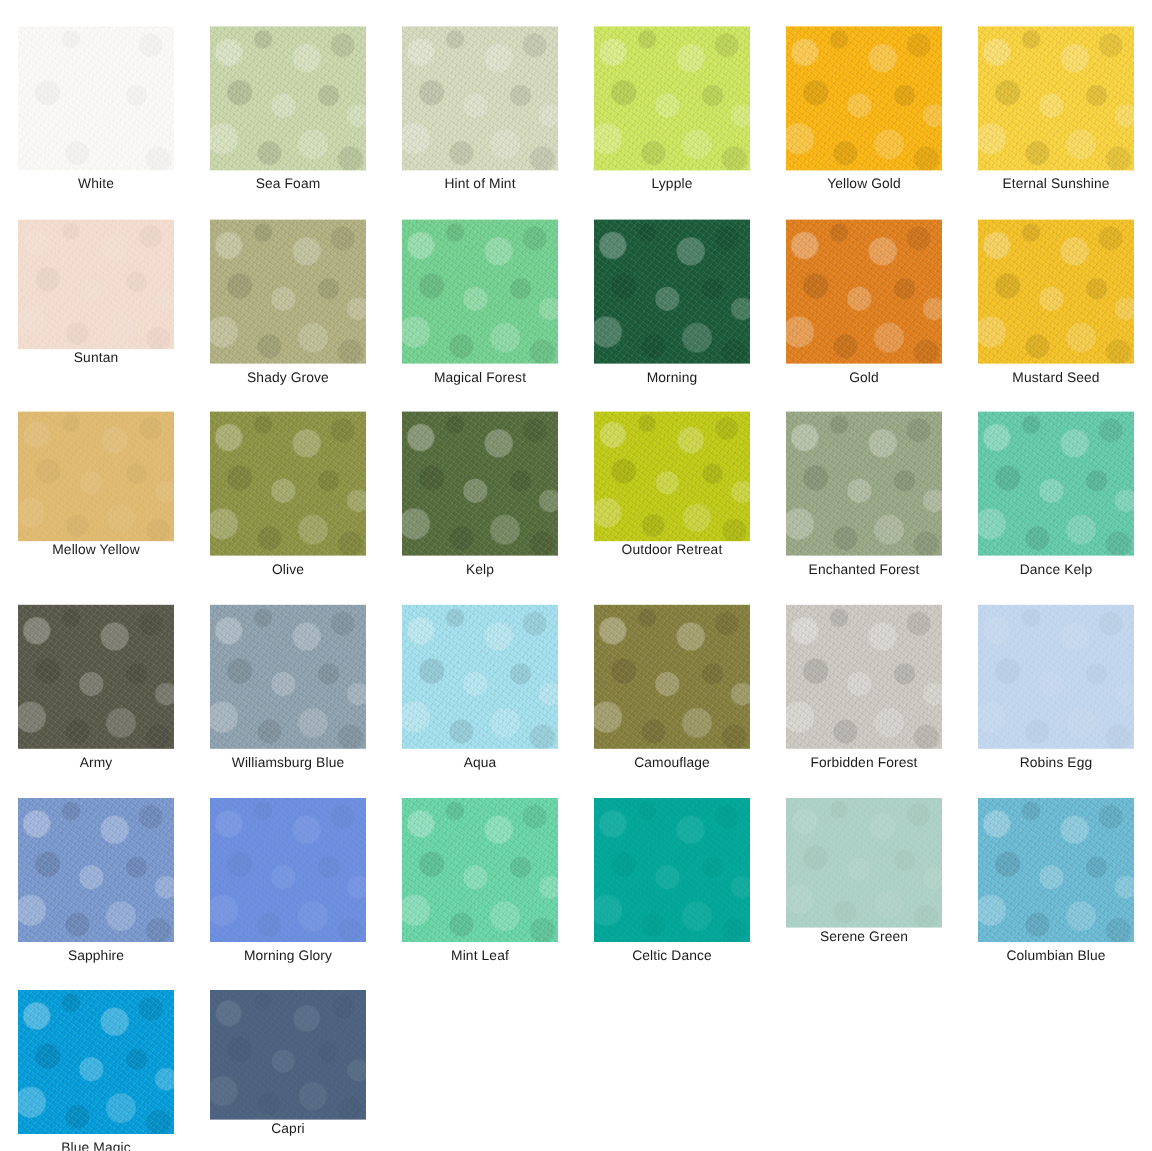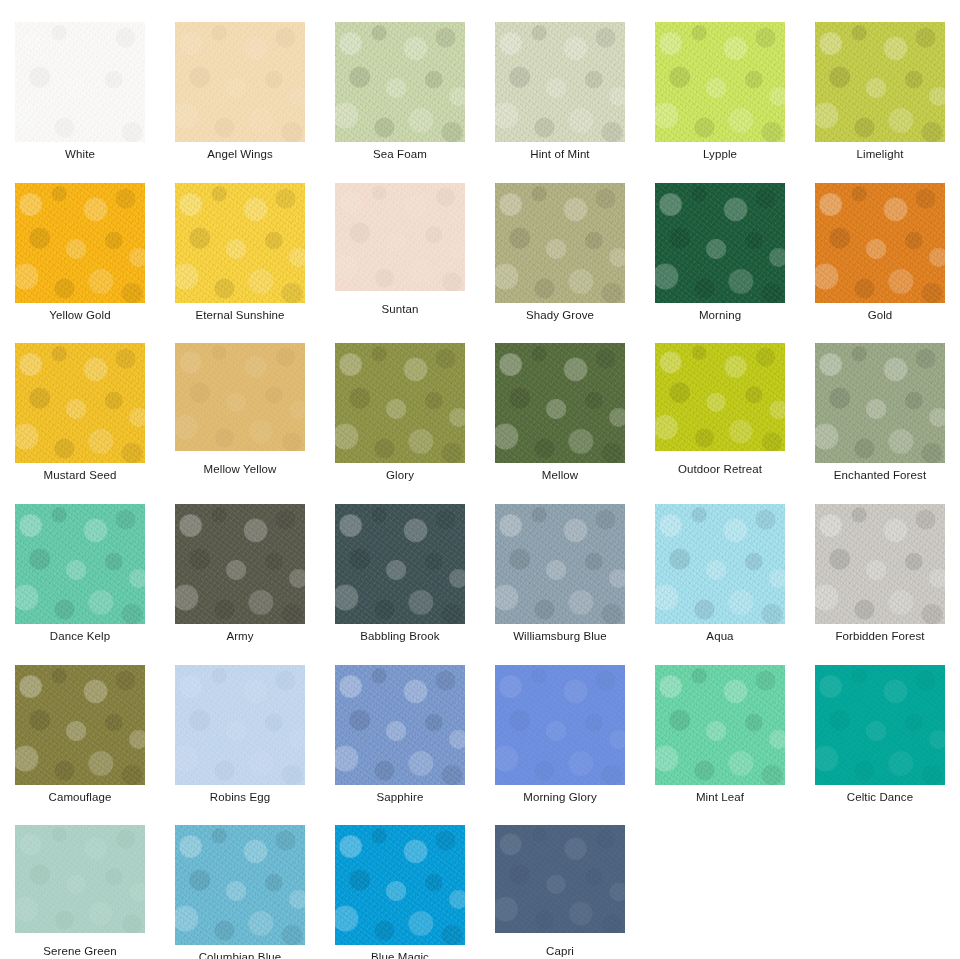--- a/index.html
+++ b/index.html
@@ -86,126 +86,118 @@
   .label {
     margin-top: 6px;
     font-size: 11.5px;
     color: #1b1b1b;
     text-align: center;
     line-height: 1.1;
     letter-spacing: 0.1px;
     white-space: nowrap;
   }
   .cell.short .swatch { height: 108px; }
-  .cell.short .label  { margin-top: 12px; }
+  .cell.short .label  { margin-top: 2px; }
 </style>
 </head>
 <body>
 
 <div id="sheet">
   <div class="grid" id="grid">
       <div class="cell">
         <div class="swatch tex-low" style="background-color: rgb(250, 249, 247);"></div>
         <div class="label">White</div>
       </div>
       <div class="cell">
-        <div class="swatch tex-low" style="background-color: rgb(244, 220, 180);"></div>
-        <div class="label">Angel Wings</div>
-      </div>
-      <div class="cell">
         <div class="swatch tex-high" style="background-color: rgb(203, 217, 172);"></div>
         <div class="label">Sea Foam</div>
       </div>
       <div class="cell">
         <div class="swatch tex-mid" style="background-color: rgb(215, 220, 192);"></div>
         <div class="label">Hint of Mint</div>
       </div>
       <div class="cell">
         <div class="swatch tex-mid" style="background-color: rgb(206, 232, 96);"></div>
         <div class="label">Lypple</div>
       </div>
       <div class="cell">
-        <div class="swatch tex-high" style="background-color: rgb(197, 206, 73);"></div>
-        <div class="label">Limelight</div>
-      </div>
-      <div class="cell">
         <div class="swatch tex-mid" style="background-color: rgb(252, 183, 19);"></div>
         <div class="label">Yellow Gold</div>
       </div>
       <div class="cell">
         <div class="swatch tex-mid" style="background-color: rgb(251, 213, 63);"></div>
         <div class="label">Eternal Sunshine</div>
       </div>
       <div class="cell short">
         <div class="swatch tex-low" style="background-color: rgb(243, 222, 208);"></div>
         <div class="label">Suntan</div>
       </div>
       <div class="cell">
         <div class="swatch tex-mid" style="background-color: rgb(179, 178, 131);"></div>
         <div class="label">Shady Grove</div>
       </div>
       <div class="cell">
+        <div class="swatch tex-mid" style="background-color: rgb(116, 211, 146);"></div>
+        <div class="label">Magical Forest</div>
+      </div>
+      <div class="cell">
         <div class="swatch tex-mid" style="background-color: rgb(27, 92, 58);"></div>
         <div class="label">Morning</div>
       </div>
       <div class="cell">
         <div class="swatch tex-high" style="background-color: rgb(226, 128, 30);"></div>
         <div class="label">Gold</div>
       </div>
       <div class="cell">
         <div class="swatch tex-mid" style="background-color: rgb(246, 195, 39);"></div>
         <div class="label">Mustard Seed</div>
       </div>
       <div class="cell short">
         <div class="swatch tex-low" style="background-color: rgb(224, 187, 114);"></div>
         <div class="label">Mellow Yellow</div>
       </div>
       <div class="cell">
         <div class="swatch tex-mid" style="background-color: rgb(142, 148, 69);"></div>
-        <div class="label">Glory</div>
+        <div class="label">Olive</div>
       </div>
       <div class="cell">
         <div class="swatch tex-high" style="background-color: rgb(86, 109, 61);"></div>
-        <div class="label">Mellow</div>
+        <div class="label">Kelp</div>
       </div>
       <div class="cell short">
         <div class="swatch tex-mid" style="background-color: rgb(193, 204, 22);"></div>
         <div class="label">Outdoor Retreat</div>
       </div>
       <div class="cell">
         <div class="swatch tex-high" style="background-color: rgb(154, 169, 135);"></div>
         <div class="label">Enchanted Forest</div>
       </div>
       <div class="cell">
         <div class="swatch tex-mid" style="background-color: rgb(100, 204, 171);"></div>
         <div class="label">Dance Kelp</div>
       </div>
       <div class="cell">
         <div class="swatch tex-mid" style="background-color: rgb(90, 90, 75);"></div>
         <div class="label">Army</div>
       </div>
       <div class="cell">
-        <div class="swatch tex-mid" style="background-color: rgb(63, 83, 86);"></div>
-        <div class="label">Babbling Brook</div>
-      </div>
-      <div class="cell">
         <div class="swatch tex-mid" style="background-color: rgb(143, 163, 176);"></div>
         <div class="label">Williamsburg Blue</div>
       </div>
       <div class="cell">
         <div class="swatch tex-mid" style="background-color: rgb(165, 226, 239);"></div>
         <div class="label">Aqua</div>
       </div>
       <div class="cell">
+        <div class="swatch tex-high" style="background-color: rgb(134, 128, 63);"></div>
+        <div class="label">Camouflage</div>
+      </div>
+      <div class="cell">
         <div class="swatch tex-high" style="background-color: rgb(205, 203, 196);"></div>
         <div class="label">Forbidden Forest</div>
-      </div>
-      <div class="cell">
-        <div class="swatch tex-high" style="background-color: rgb(134, 128, 63);"></div>
-        <div class="label">Camouflage</div>
       </div>
       <div class="cell">
         <div class="swatch tex-low" style="background-color: rgb(195, 215, 239);"></div>
         <div class="label">Robins Egg</div>
       </div>
       <div class="cell">
         <div class="swatch tex-high" style="background-color: rgb(123, 154, 208);"></div>
         <div class="label">Sapphire</div>
       </div>
       <div class="cell">

